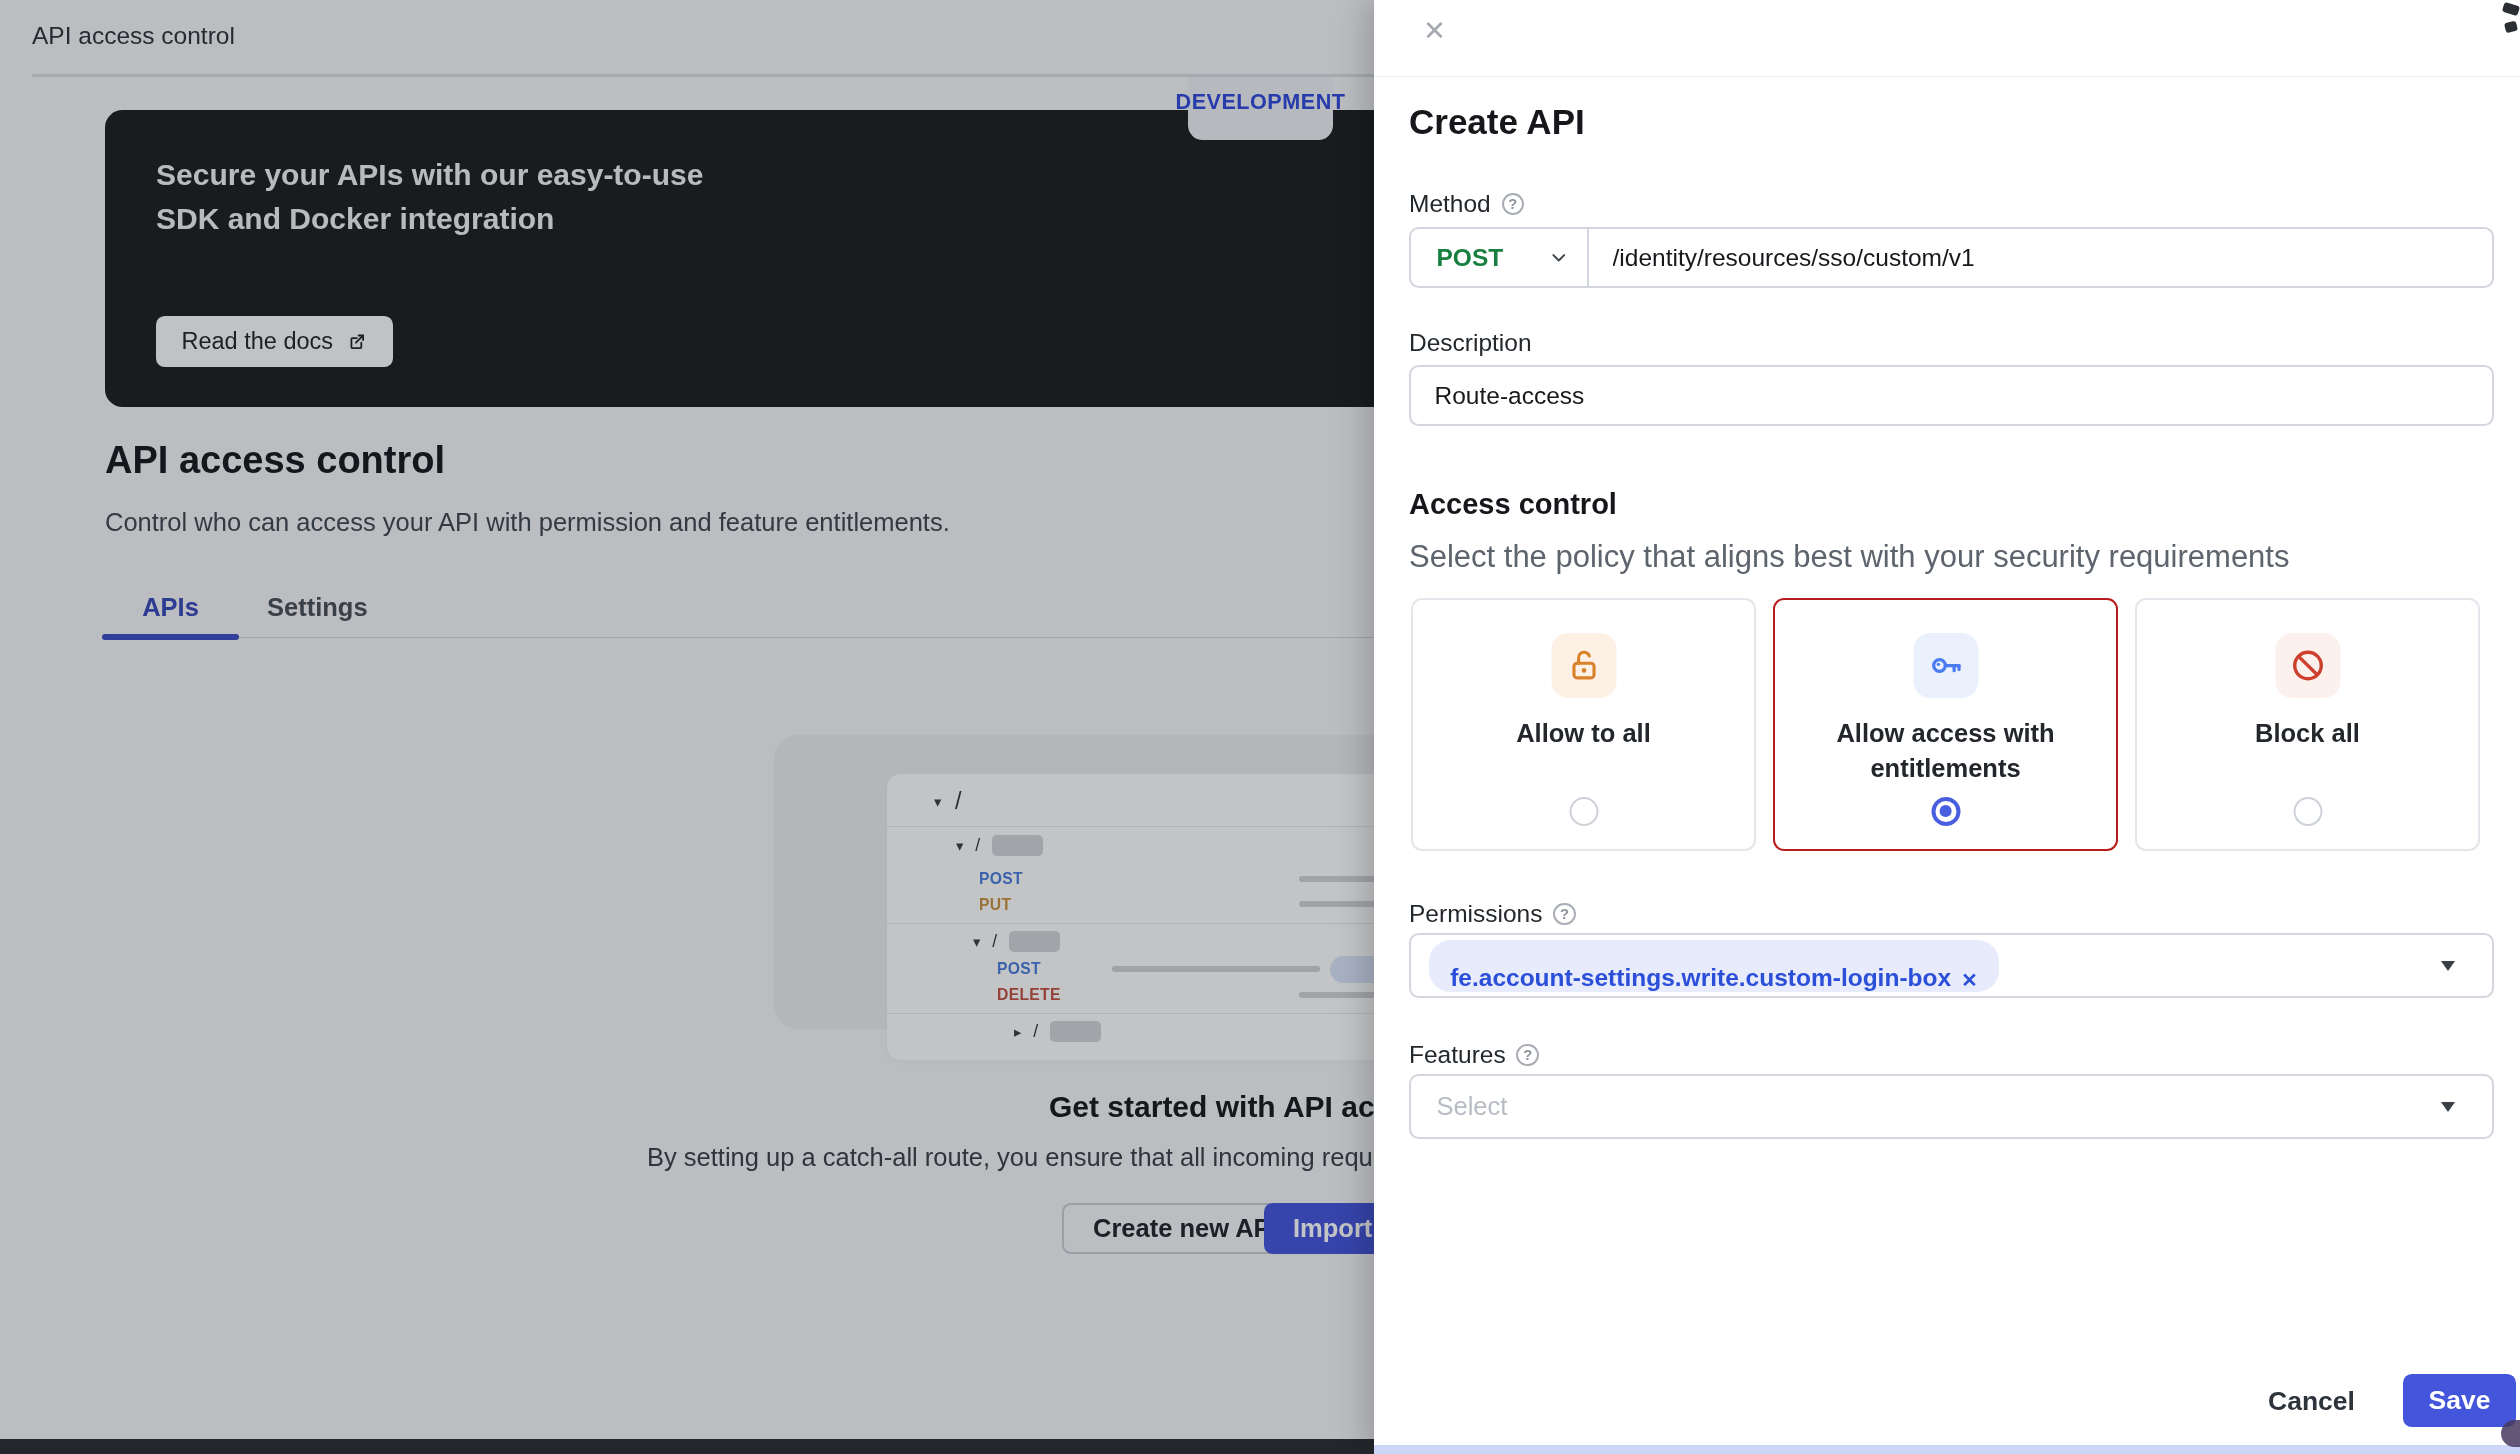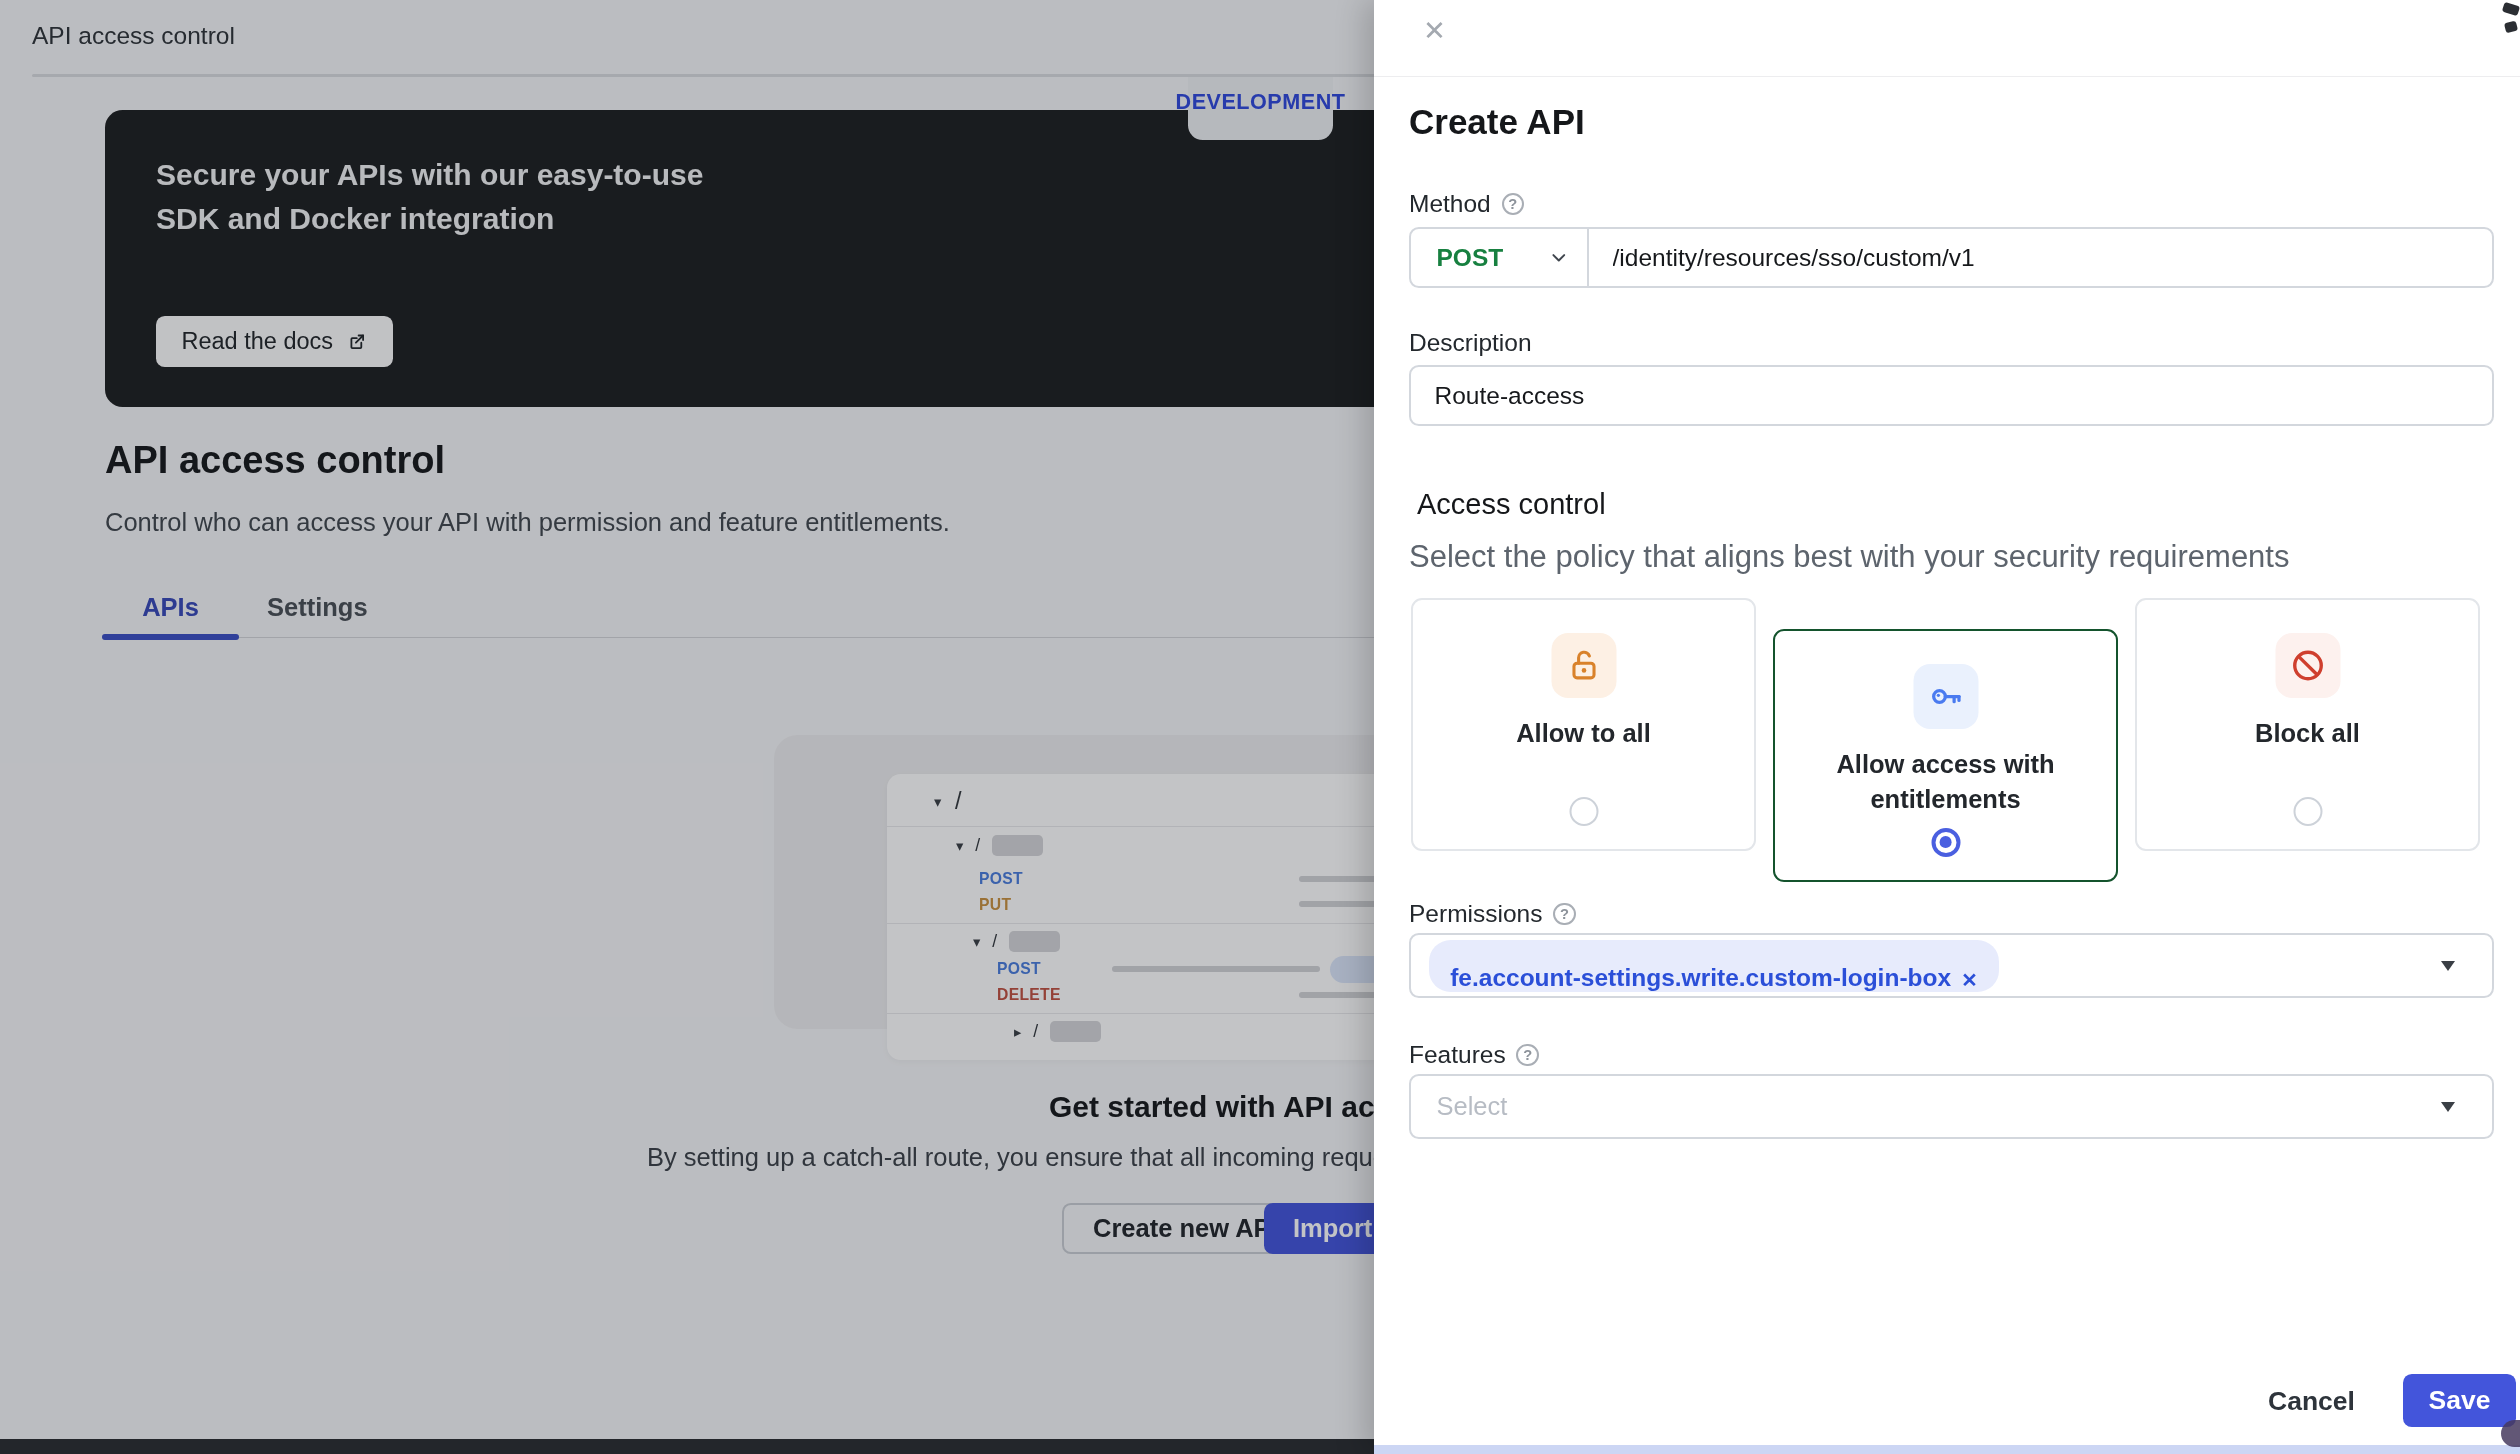--- a/index.html
+++ b/index.html
@@ -62,25 +62,25 @@
           font-size:14.7px; font-weight:700; color:#8d939b; }
   .ibox { position:absolute; left:35px; right:27.4px; border:2px solid #d3d7dd; border-radius:9.8px; background:#fff; display:flex; align-items:center; }
   .method-box { top:227px; height:61px; }
   .method-select { width:178px; height:100%; display:flex; align-items:center; justify-content:space-between; padding:0 17.6px 0 25.5px;
                    border-right:2px solid #d3d7dd; cursor:pointer; }
   .method-select .val { font-size:24.5px; font-weight:600; color:#178040; }
   .ibox input { flex:1; height:100%; border:none; outline:none; background:transparent; padding:0 23.5px; font-size:24.5px; color:#16181b;
                 font-family:"Liberation Sans", sans-serif; }
   .desc-box { top:365px; height:61px; }
 
-  .section-h { position:absolute; left:43px; top:488px; font-size:29px; font-weight:400; color:#15171a; }
+  .section-h { position:absolute; left:35px; top:488px; font-size:29px; font-weight:700; color:#15171a; }
   .section-sub { position:absolute; left:35px; top:539px; font-size:31px; color:#5d646d; }
 
   .card { position:absolute; top:598px; width:345px; height:253px; background:#fff; border:2px solid #e3e6ea; border-radius:11px; cursor:pointer; }
-  .card.selected { border:2px solid #14532d;margin-top:31px; }
+  .card.selected { border:2px solid #b91c1c; }
   .card .iconbox { position:absolute; left:50%; transform:translateX(-50%); top:33px; width:65px; height:65px; border-radius:16.7px;
                    display:flex; align-items:center; justify-content:center; }
   .card .clabel { position:absolute; left:0; right:0; top:116px; text-align:center; font-size:25.5px; font-weight:600; color:#23272c;
                   line-height:35px; padding:0 21.6px; }
   .radio { position:absolute; left:50%; transform:translateX(-50%); bottom:23.5px; width:29px; height:29px; border-radius:50%;
            border:2.9px solid #cdd2d9; background:#fff; }
   .radio.checked { border:4.9px solid #4a5fe0; }
   .radio.checked::after { content:""; position:absolute; left:50%; top:50%; transform:translate(-50%,-50%); width:11.8px; height:11.8px;
            border-radius:50%; background:#4a5fe0; }
   .ib-orange { background:#fdf0e4; }

